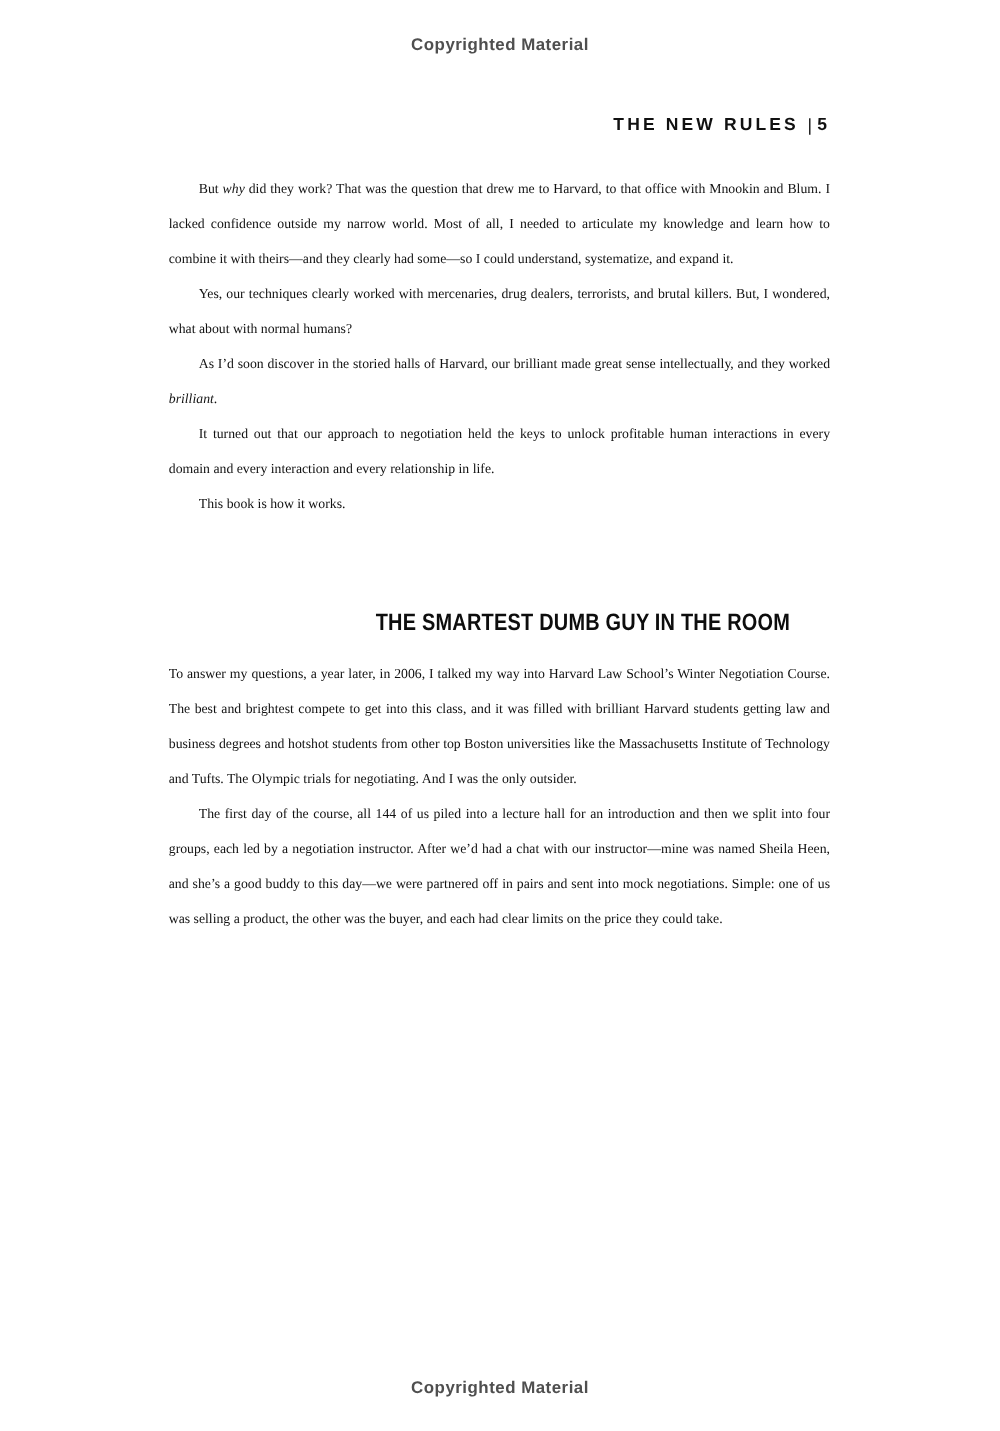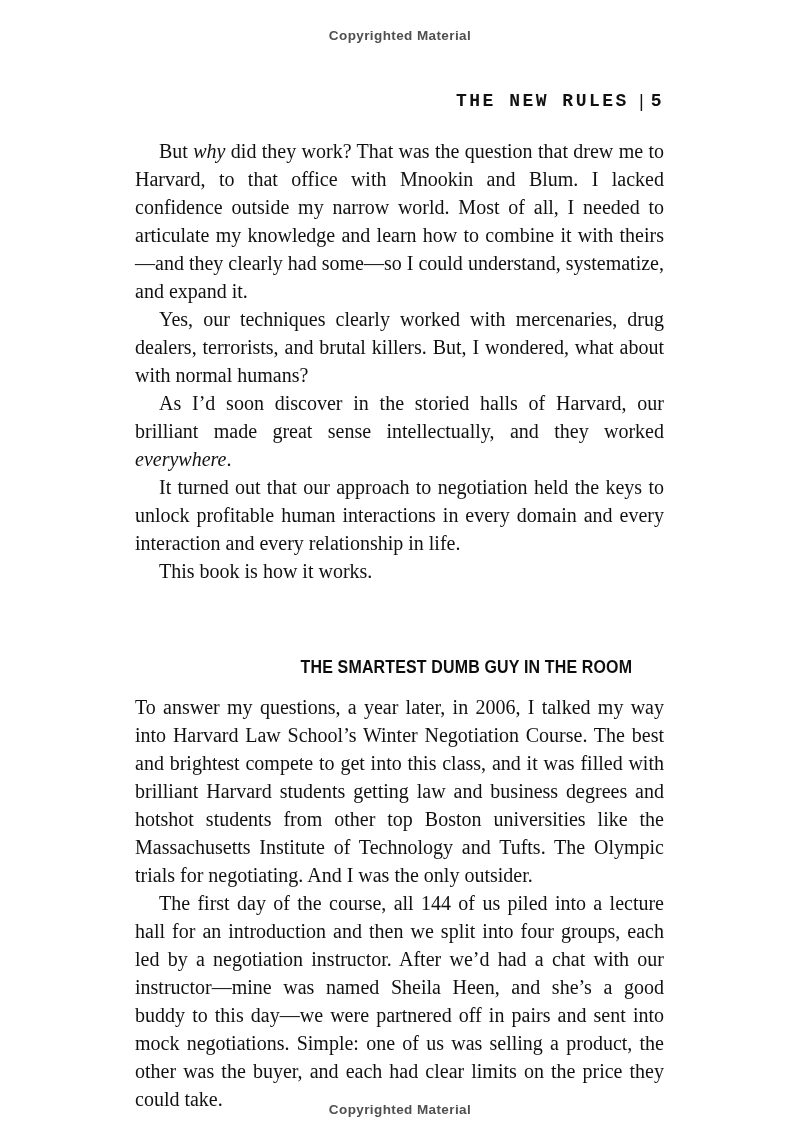--- a/index.html
+++ b/index.html
@@ -24,42 +24,42 @@
     letter-spacing: 0.4px;
     color: #4f4f4f;
     font-weight: bold;
   }
   .notice-top { top: 28px; }
   .notice-bottom { top: 1102px; }
   .running-header {
     position: absolute;
     top: 91px;
     right: 136px;
-    font-family: Liberation Mono, monospace;
+    font-family: Liberation Sans, sans-serif;
     font-weight: bold;
-    font-size: 18px;
+    font-size: 14px;
     letter-spacing: 2.5px;
     color: #111111;
     white-space: nowrap;
   }
   .running-header .sep {
     font-weight: normal;
     letter-spacing: 0;
     margin: 0 4px 0 7px;
     position: relative;
     top: 0.5px;
   }
   .body-text {
     position: absolute;
     left: 135px;
     top: 137px;
     width: 529px;
   }
   .body-text p {
-    font-size: 20px;
+    font-size: 11px;
     line-height: 28px;
     text-align: justify;
     color: #111111;
   }
   .body-text p.indent { text-indent: 24px; }
   .body-text em { font-style: italic; }
   .section-heading {
     margin: 71px 0 15px 0;
     text-align: right;
   }
@@ -85,21 +85,21 @@
   <div class="running-header">
     <span>THE NEW RULES</span><span class="sep">|</span><span>5</span>
   </div>
 
   <div class="body-text">
 
     <p class="indent"><span>But </span><em>why</em><span> did they work? That was the question that drew me to Harvard, to that office with Mnookin and Blum. I lacked confidence outside my narrow world. Most of all, I needed to articulate my knowledge and learn how to combine it with theirs—and they clearly had some—so I could understand, systematize, and expand it.</span></p>
 
     <p class="indent">Yes, our techniques clearly worked with mercenaries, drug dealers, terrorists, and brutal killers. But, I wondered, what about with normal humans?</p>
 
-    <p class="indent"><span>As I’d soon discover in the storied halls of Harvard, our brilliant made great sense intellectually, and they worked </span><em>everywhere</em><span>.</span></p>
+    <p class="indent"><span>As I’d soon discover in the storied halls of Harvard, our brilliant made great sense intellectually, and they worked </span><em>brilliant</em><span>.</span></p>
 
     <p class="indent">It turned out that our approach to negotiation held the keys to unlock profitable human interactions in every domain and every interaction and every relationship in life.</p>
 
     <p class="indent">This book is how it works.</p>
 
     <div class="section-heading">
       <span class="heading-inner">THE SMARTEST DUMB GUY IN THE ROOM</span>
     </div>
 
     <p>To answer my questions, a year later, in 2006, I talked my way into Harvard Law School’s Winter Negotiation Course. The best and brightest compete to get into this class, and it was filled with brilliant Harvard students getting law and business degrees and hotshot students from other top Boston universities like the Massachusetts Institute of Technology and Tufts. The Olympic trials for negotiating. And I was the only outsider.</p>

